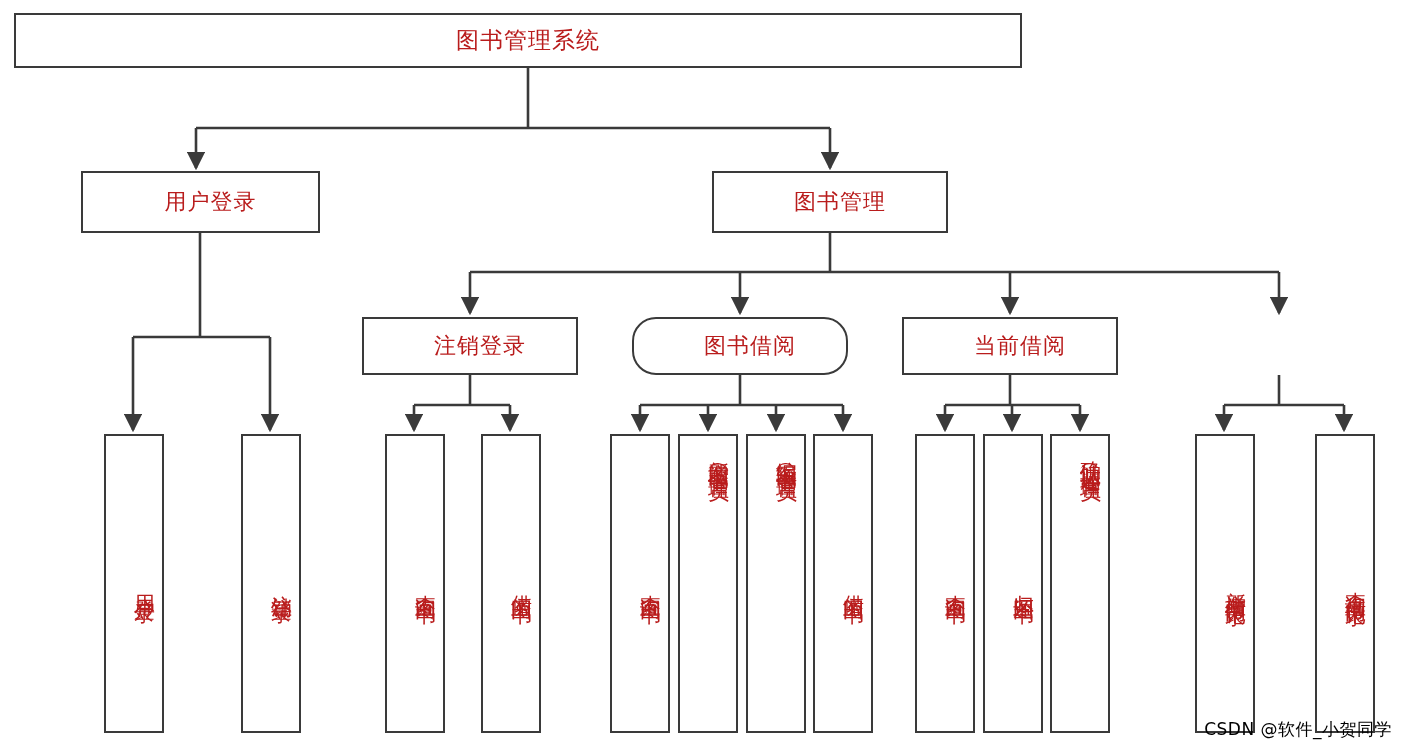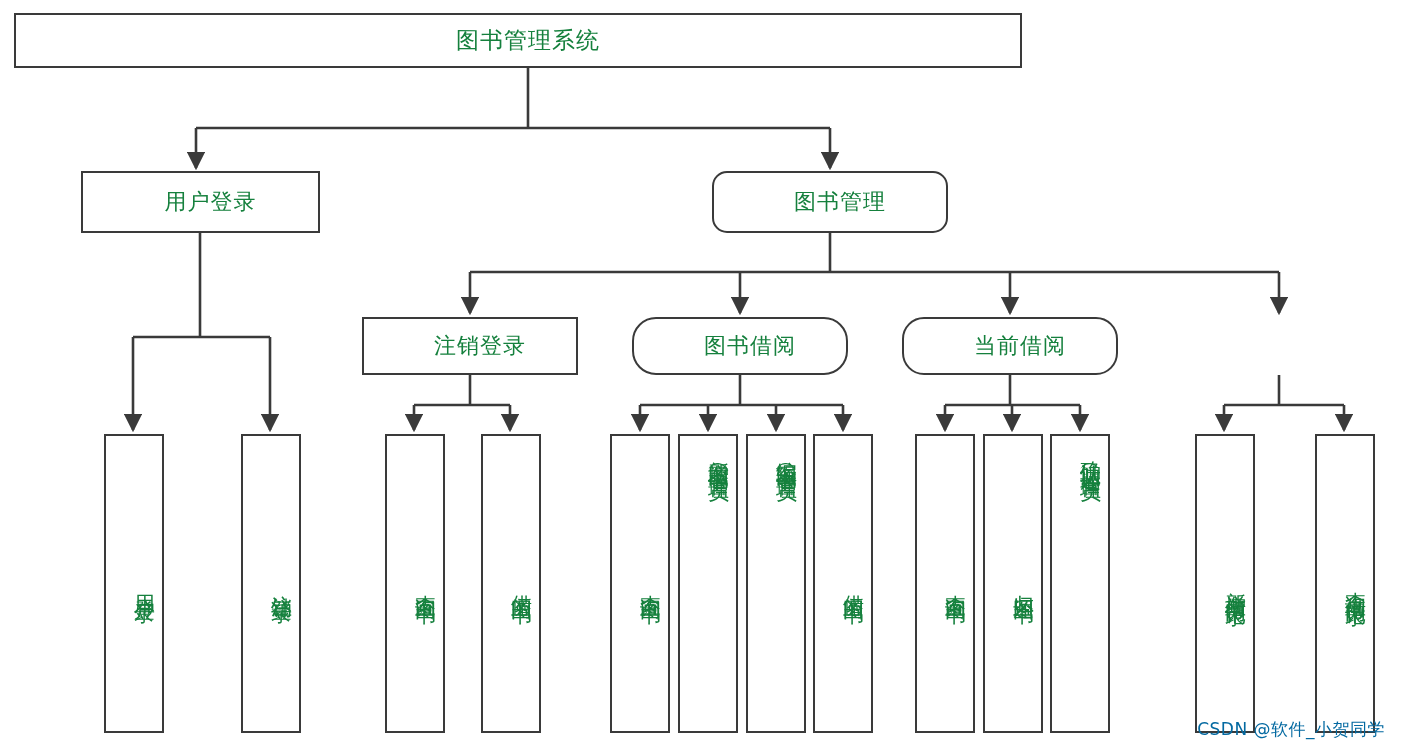--- a/index.html
+++ b/index.html
@@ -27,21 +27,21 @@
     pointer-events: none;
   }
   .node {
     position: absolute;
     box-sizing: border-box;
     background: #ffffff;
     border: 2.5px solid #3a3a3a;
     display: flex;
     align-items: center;
     justify-content: center;
-    color: #15803d;
+    color: #b91c1c;
     z-index: 2;
     padding-left: 20px;
   }
   .node-label {
     display: block;
     text-align: center;
     letter-spacing: 1px;
     white-space: nowrap;
   }
   
@@ -65,24 +65,24 @@
     line-height: 1.18;
     letter-spacing: 3px;
     white-space: nowrap;
   }
   .node.vert.centered {
     align-items: center;
     padding-top: 0;
   }
   #watermark {
     position: absolute;
-    right: 20px;
+    right: 13px;
     bottom: 6px;
     font-size: 17px;
-    color: #0369a1;
+    color: #000000;
     letter-spacing: 0.5px;
     z-index: 5;
     white-space: nowrap;
     margin-top: 27px;
   }
 </style>
 </head>
 <body>
 
 <div id="diagram-root">
@@ -138,33 +138,33 @@
   </svg>
 
   <div class="node horiz root" style="left:14px; top:13px; width:1008px; height:55px;">
     <span class="node-label">图书管理系统</span>
   </div>
 
   <div class="node horiz" style="left:81px; top:171px; width:239px; height:62px;">
     <span class="node-label">用户登录</span>
   </div>
 
-  <div class="node horiz" style="left:712px; top:171px; width:236px; height:62px;border-radius:15px;">
+  <div class="node horiz" style="left:712px; top:171px; width:236px; height:62px;">
     <span class="node-label">图书管理</span>
   </div>
 
   <div class="node horiz" style="left:362px; top:317px; width:216px; height:58px;">
     <span class="node-label">注销登录</span>
   </div>
 
   <div class="node horiz" style="left:632px; top:317px; width:216px; height:58px;border-radius:24px;">
     <span class="node-label">图书借阅</span>
   </div>
 
-  <div class="node horiz" style="left:902px; top:317px; width:216px; height:58px;border-radius:22px;">
+  <div class="node horiz" style="left:902px; top:317px; width:216px; height:58px;">
     <span class="node-label">当前借阅</span>
   </div>
 
 
   <div class="node vert centered" style="left:104px; top:434px; width:60px; height:299px;">
     <span class="node-label">用户登录</span>
   </div>
 
   <div class="node vert centered" style="left:241px; top:434px; width:60px; height:299px;">
     <span class="node-label">注销登录</span>

